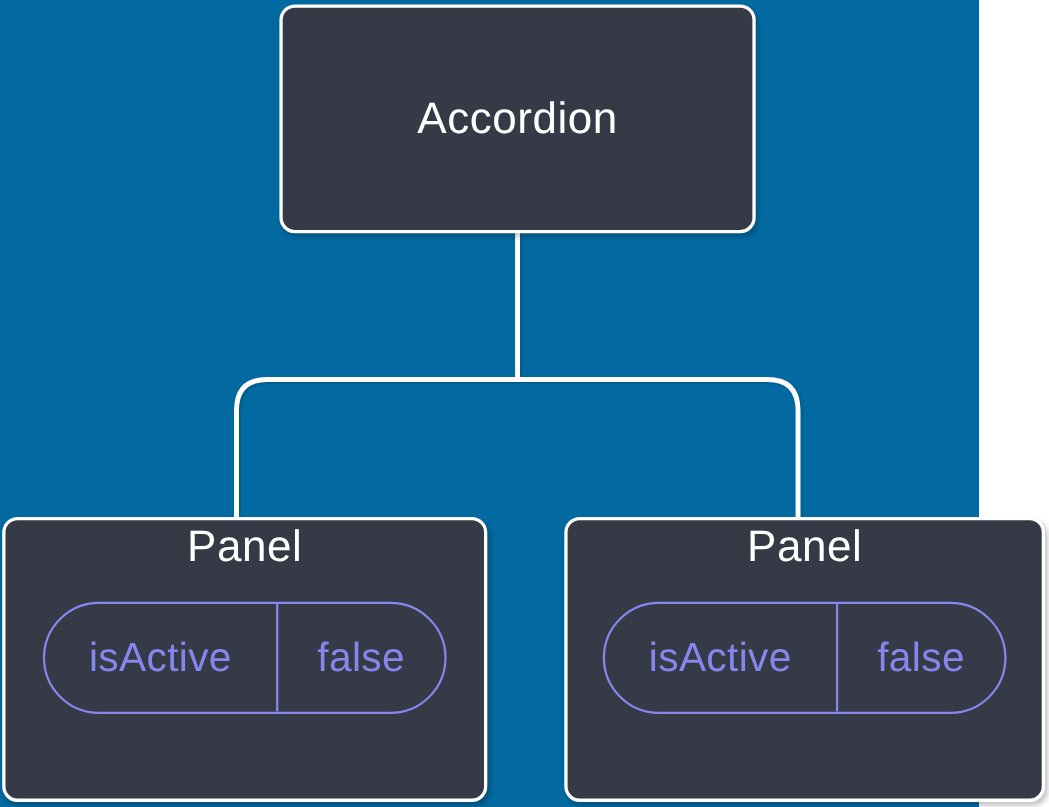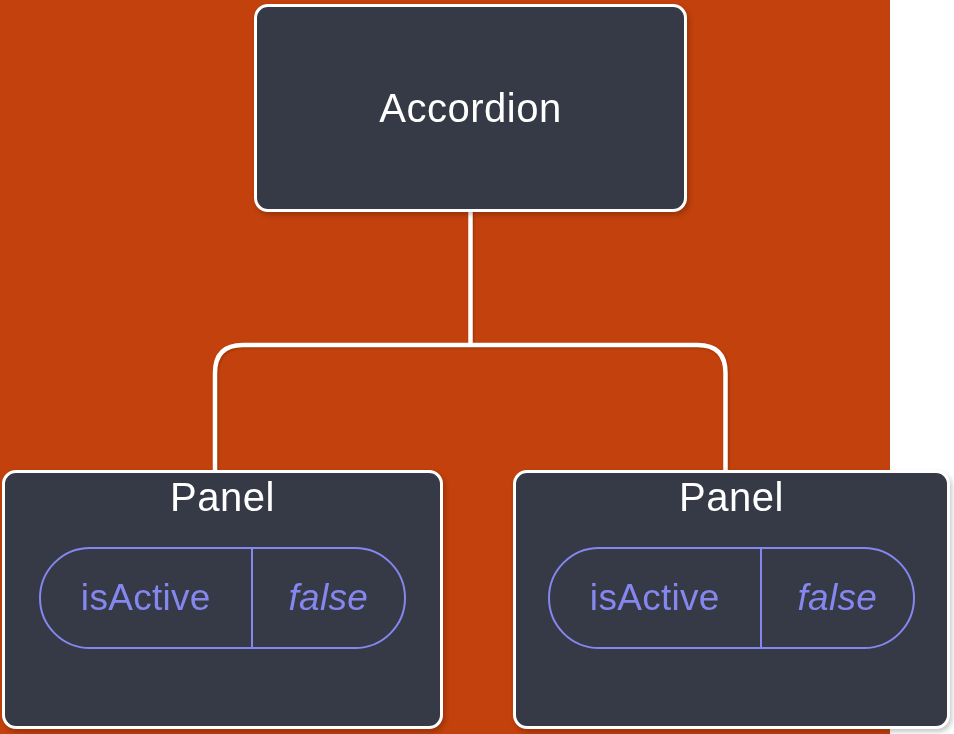--- a/index.html
+++ b/index.html
@@ -8,21 +8,21 @@
     width: 954px;
     height: 734px;
     overflow: hidden;
     font-family: "Liberation Sans", "DejaVu Sans", sans-serif;
   }
 
   .canvas {
     position: relative;
     width: 890px;
     height: 734px;
-    background: #c2410c;
+    background: #0369a1;
   }
 
   
   .connector-svg {
     position: absolute;
     inset: 0;
     width: 954px;
     height: 734px;
     filter: drop-shadow(1.5px 1.5px 1px rgba(0,0,0,0.22));
   }
@@ -100,21 +100,20 @@
     letter-spacing: 0.3px;
   }
 
   .state-cell-name {
     flex: 0 0 58.3%;
     border-right: 2.5px solid #8587ee;
   }
 
   .state-cell-value {
     flex: 1 1 auto;
-    font-style: italic;
   }
 </style>
 </head>
 <body>
 
 <div class="canvas">
 
   <svg class="connector-svg" viewBox="0 0 954 734" xmlns="http://www.w3.org/2000/svg" aria-hidden="true">
     <path d="M 470.5 210 L 470.5 345"></path>
     <path d="M 215 472 L 215 373 Q 215 345 243 345 L 697.5 345 Q 725.5 345 725.5 373 L 725.5 472"></path>

